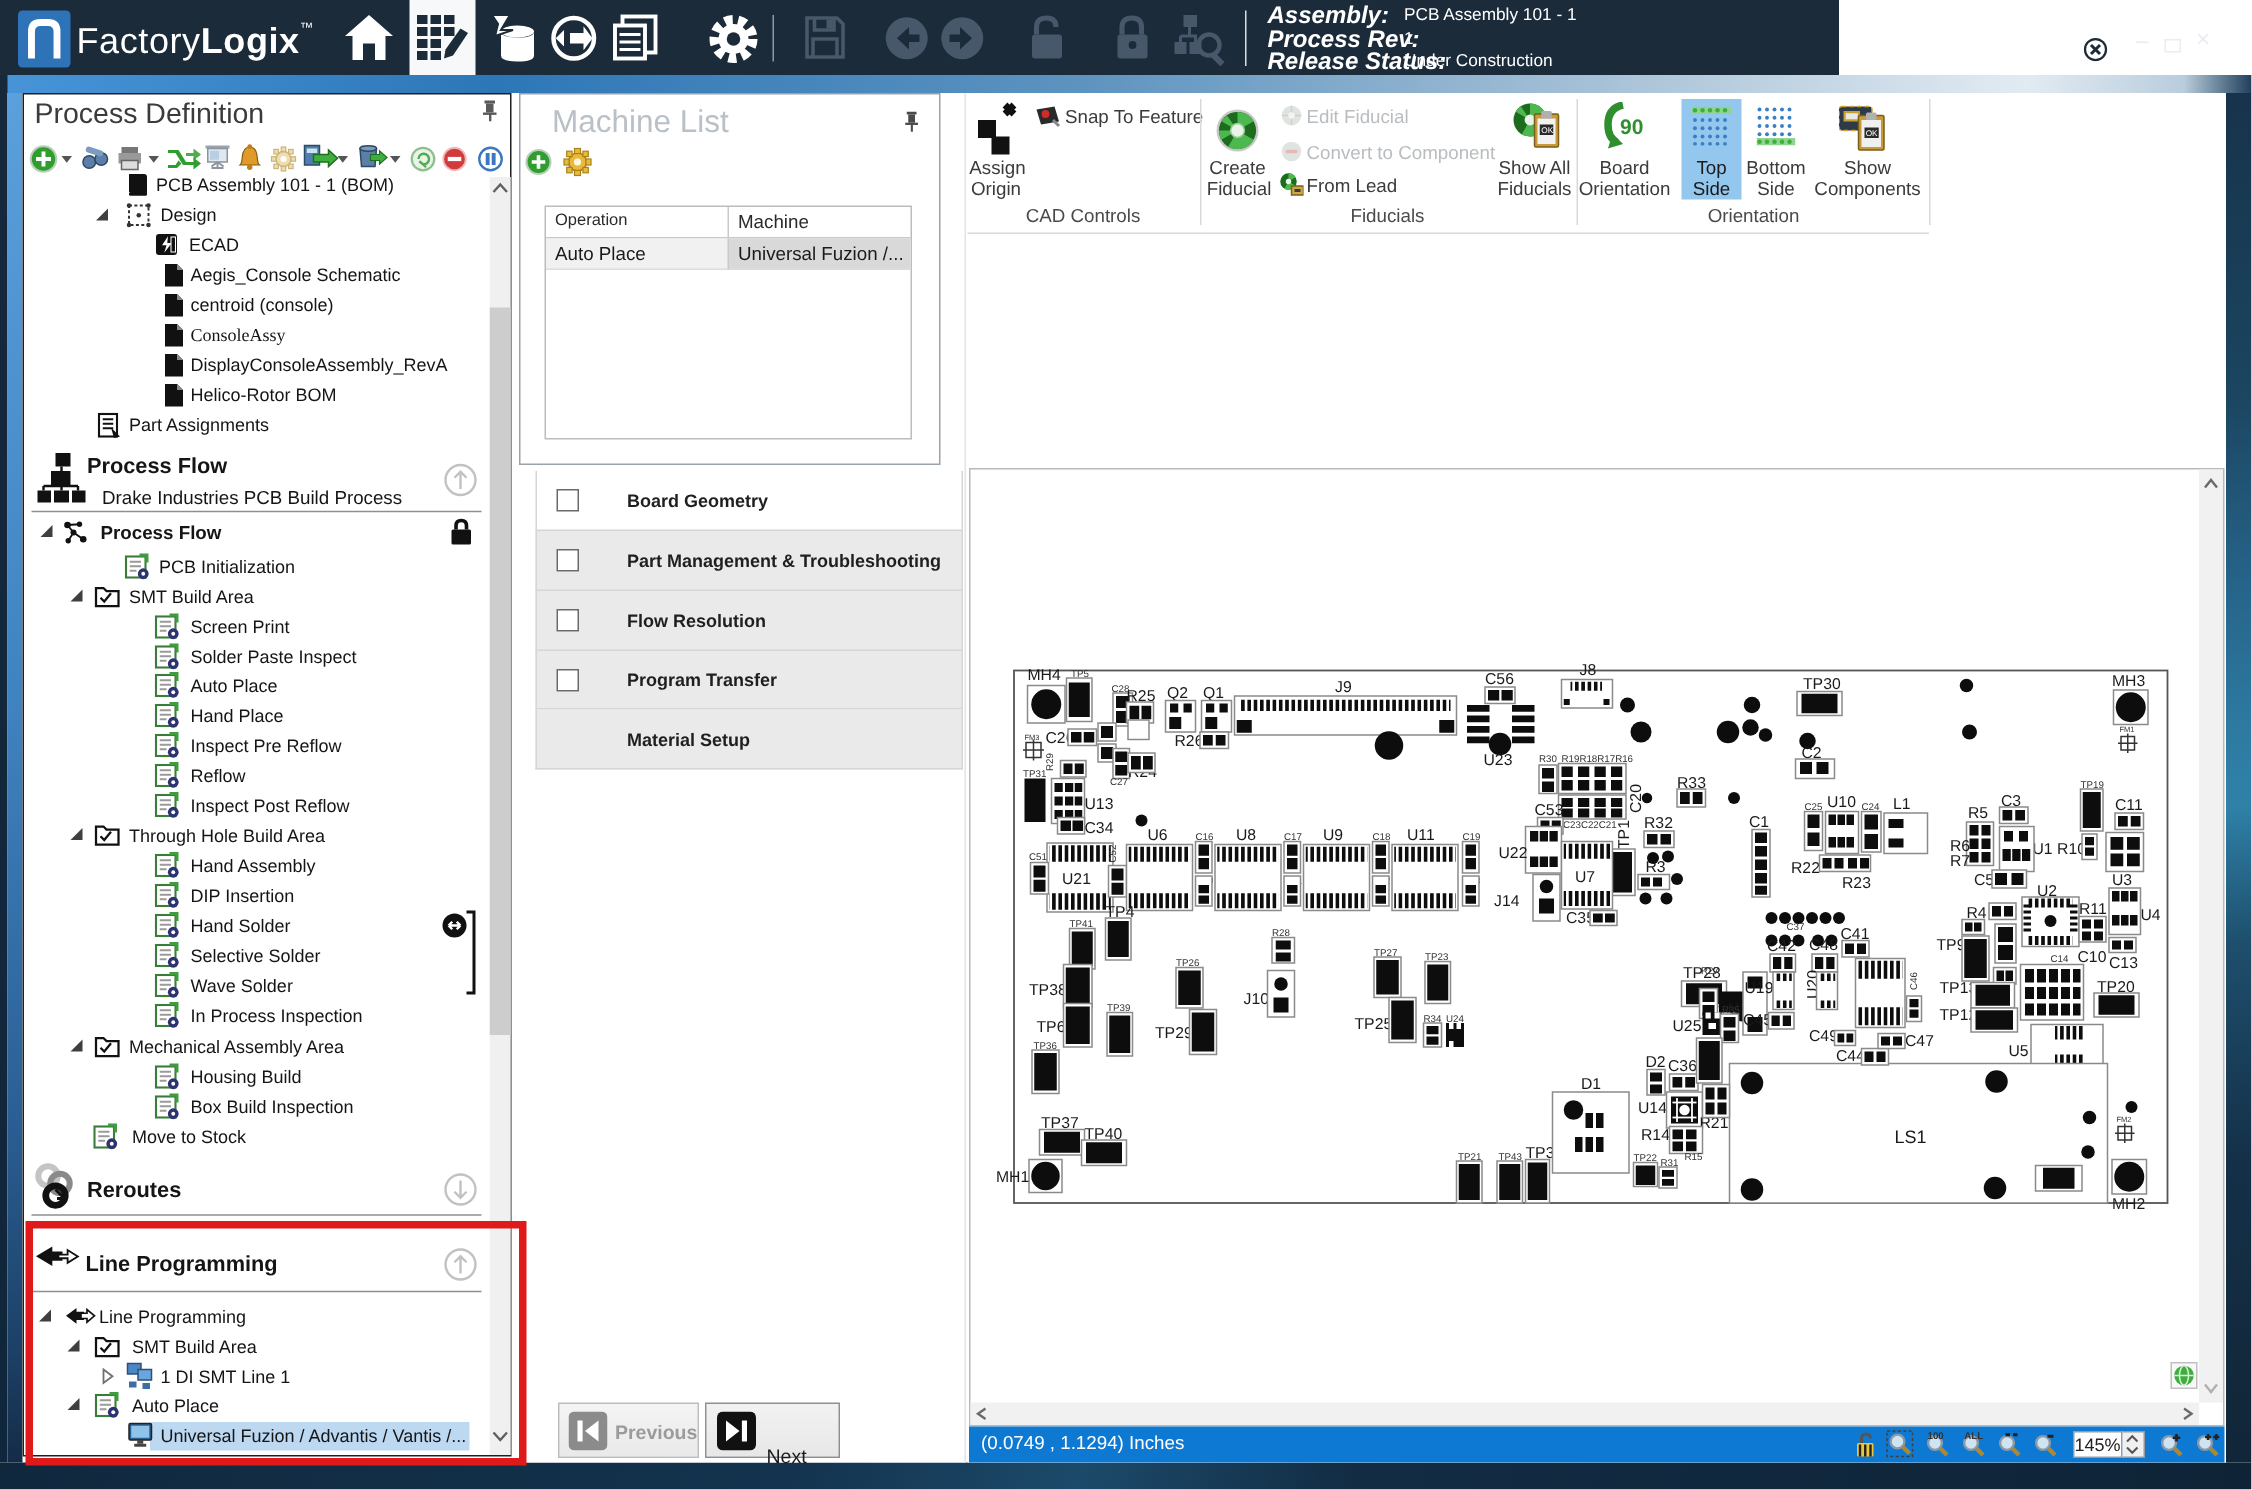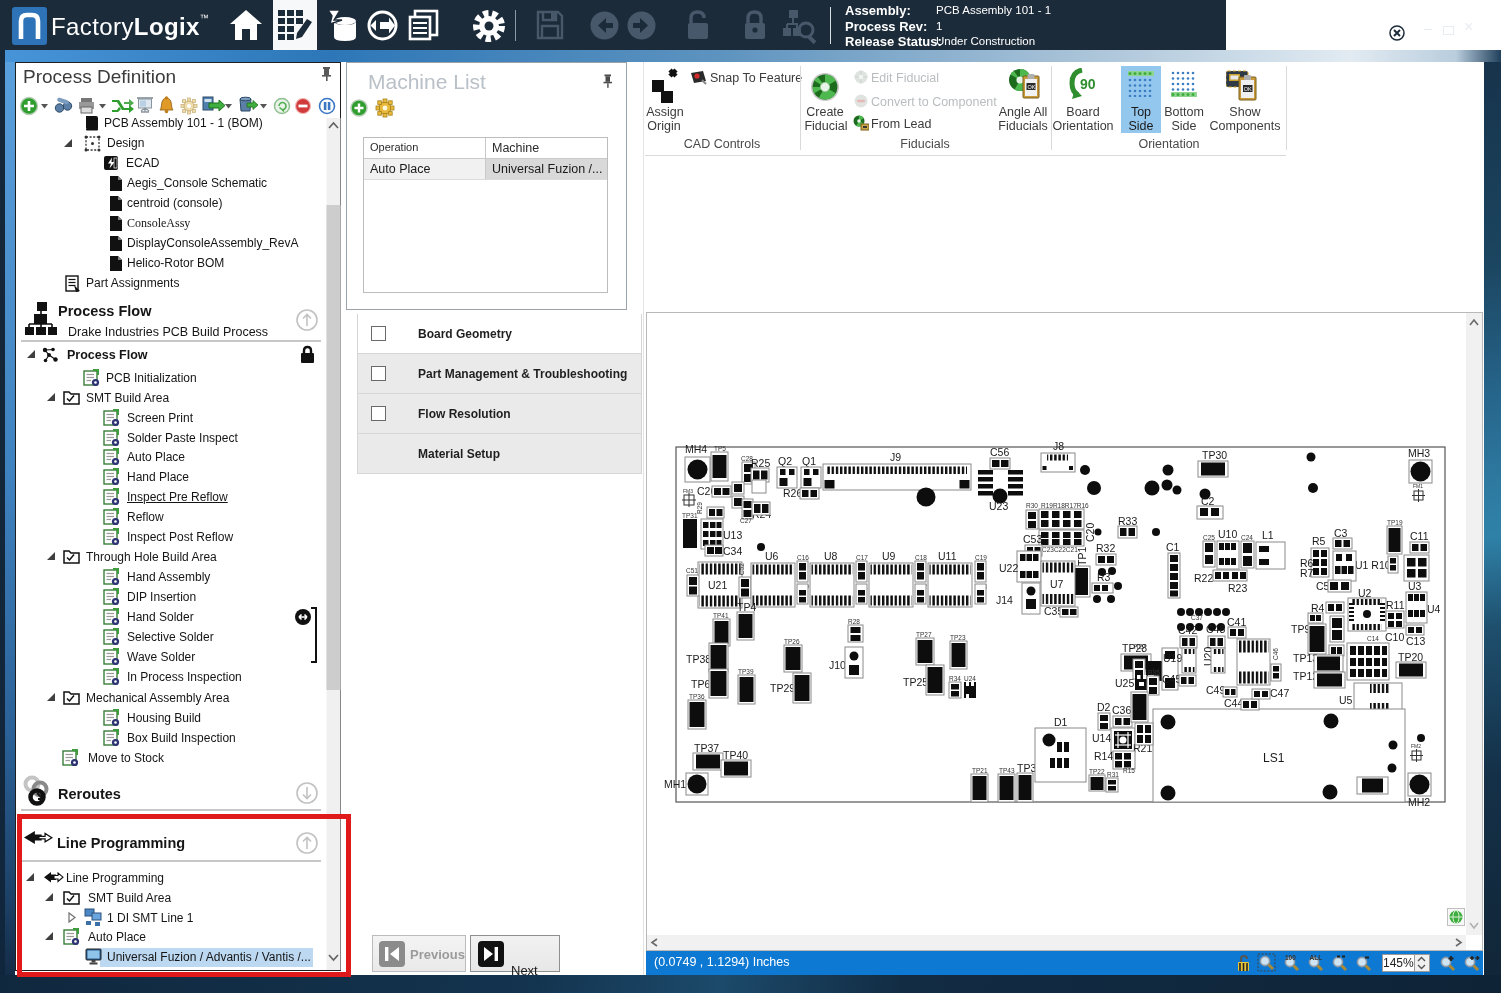--- a/index.html
+++ b/index.html
@@ -118,21 +118,21 @@
    <g fill="#46586a">
     <rect x="8" y="2" width="9" height="8"></rect>
     <rect x="2" y="20" width="8" height="8"></rect>
         <rect x="12" y="20" width="8" height="8"></rect>
     <path d="M12 10 L12 16 M6 16 L17 16 M6 16 L6 20 M16 16 L16 20" stroke="#46586a" stroke-width="2" fill="none"></path>
     <circle cx="25" cy="22" r="7" fill="none" stroke="#46586a" stroke-width="3"></circle>
     <rect x="29" y="27" width="9" height="4" transform="rotate(45 29 27)"></rect>
    </g>
  </svg>
  <div class="a" style="left:830px;top:7px;width:1px;height:37px;background:#d9dee3;"></div>
- <div class="t" style="left:845px;top:3px;font-size:13px;line-height:15.6px;color:#fff;">
+ <div class="t" style="left:845px;top:3px;font-size:16px;line-height:15.6px;color:#fff;font-style:italic;">
    <b>Assembly:</b><br><b>Process Rev:</b><br><b>Release Status:</b>
  </div>
  <div class="t" style="left:936px;top:3px;font-size:11.5px;line-height:15.6px;color:#fff;">
    PCB Assembly 101 - 1<br>1<br>Under Construction
  </div>
 
  <svg class="a" style="left:1372px;top:11px;" width="34" height="30" viewBox="0 0 34 30">
    <circle cx="14" cy="7" r="6" fill="#fff"></circle>
    <path d="M3 30 Q3 16 14 16 Q25 16 25 30 Z" fill="#fff"></path>
    <circle cx="25" cy="22" r="7" fill="#fff" stroke="#1c2b3a" stroke-width="1.5"></circle>
@@ -416,21 +416,21 @@
 <div class="tt" style="left:86px;top:276px;">Part Assignments</div>
 <div class="tt" style="left:58px;top:303px;font-size:14.5px;font-weight:bold;">Process Flow</div>
 <div class="tt" style="left:68px;top:325px;font-size:12.5px;">Drake Industries PCB Build Process</div>
 <div class="tt" style="left:67px;top:348px;font-weight:bold;font-size:12.5px;">Process Flow</div>
 <div class="tt" style="left:106px;top:371px;">PCB Initialization</div>
 <div class="tt" style="left:86px;top:391px;">SMT Build Area</div>
 <div class="tt" style="left:127px;top:411px;">Screen Print</div>
 <div class="tt" style="left:127px;top:431px;">Solder Paste Inspect</div>
 <div class="tt" style="left:127px;top:450px;">Auto Place</div>
 <div class="tt" style="left:127px;top:470px;">Hand Place</div>
-<div class="tt" style="left:127px;top:490px;text-decoration:underline;">Inspect Pre Reflow</div>
+<div class="tt" style="left:127px;top:490px;">Inspect Pre Reflow</div>
 <div class="tt" style="left:127px;top:510px;">Reflow</div>
 <div class="tt" style="left:127px;top:530px;">Inspect Post Reflow</div>
 <div class="tt" style="left:86px;top:550px;">Through Hole Build Area</div>
 <div class="tt" style="left:127px;top:570px;">Hand Assembly</div>
 <div class="tt" style="left:127px;top:590px;">DIP Insertion</div>
 <div class="tt" style="left:127px;top:610px;">Hand Solder</div>
 <div class="tt" style="left:127px;top:630px;">Selective Solder</div>
 <div class="tt" style="left:127px;top:650px;">Wave Solder</div>
 <div class="tt" style="left:127px;top:670px;">In Process Inspection</div>
 <div class="tt" style="left:86px;top:691px;">Mechanical Assembly Area</div>
@@ -487,20 +487,24 @@
     <div style="position:absolute;left:60px;top:13px;">Board Geometry</div>
   </div>
   <div style="position:relative;height:40px;background:#eaeaea;border:1px solid #d6d6d6;border-top:none;">
     <div style="position:absolute;left:13px;top:12px;width:15px;height:15px;border:1px solid #6a6a6a;background:#fff;"></div>
     <div style="position:absolute;left:60px;top:13px;">Part Management &amp; Troubleshooting</div>
   </div>
   <div style="position:relative;height:40px;background:#eaeaea;border:1px solid #d6d6d6;border-top:none;">
     <div style="position:absolute;left:13px;top:12px;width:15px;height:15px;border:1px solid #6a6a6a;background:#fff;"></div>
     <div style="position:absolute;left:60px;top:13px;">Flow Resolution</div>
   </div>
+  <div style="position:relative;height:39px;background:#eaeaea;border:1px solid #d6d6d6;border-top:none;">
+    <div style="position:absolute;left:13px;top:12px;width:15px;height:15px;border:1px solid #6a6a6a;background:#fff;"></div>
+    <div style="position:absolute;left:60px;top:12px;">Program Transfer</div>
+  </div>
   <div style="position:relative;height:40px;background:#eaeaea;border:1px solid #d6d6d6;border-top:none;text-decoration:underline;">
     <div style="position:absolute;left:60px;top:13px;">Material Setup</div>
   </div>
 </div>
 
 <div class="a" style="left:372px;top:935px;width:94px;height:37px;background:linear-gradient(#f4f4f4,#e9e9e9);border:1px solid #bcbcbc;z-index:6;">
   <svg style="position:absolute;left:6px;top:5px;" width="26" height="26" viewBox="0 0 26 26">
       <rect x="0" y="0" width="26" height="26" rx="4" fill="#8b8b8b"></rect>
       <rect x="6" y="6" width="3.4" height="14" fill="#fff"></rect>
       <path d="M20 6 L20 20 L11 13 Z" fill="#fff"></path>
@@ -593,21 +597,21 @@
       </g>
   <circle cx="12" cy="12" r="3.6" fill="#e8f4e8"></circle>
   <g transform="translate(15,6)">
         <rect x="0" y="2" width="16" height="22" rx="1" fill="#c89a3a" stroke="#7a5f1a" stroke-width="1"></rect>
         <rect x="2" y="5" width="12" height="17" fill="#f2f2f2"></rect>
         <rect x="4.5" y="0" width="7" height="5" rx="1" fill="#b0b0b0"></rect>
         <rect x="3.5" y="9" width="9" height="7" fill="#2a2a2a"></rect>
         <text x="4.5" y="14.6" font-size="5.5" fill="#fff" font-family="Liberation Sans">OK</text>
       </g>
 </svg>
-<div class="rc" style="left:1023px;top:105px;">Angle All</div>
+<div class="rc" style="left:1023px;top:105px;">Show All</div>
 <div class="rc" style="left:1023px;top:119px;">Fiducials</div>
 <div class="rsep" style="left:1051px;"></div>
 
 <svg class="a" style="left:1068px;top:68px;z-index:6;" width="34" height="34" viewBox="0 0 34 34">
   <path d="M14 2 Q4 4 4 15 Q4 24 10 27" fill="none" stroke="#2f8f2f" stroke-width="5"></path>
   <path d="M4 31 L14 28 L7 21 Z" fill="#2f8f2f"></path>
   <text x="12" y="21" font-size="14" font-weight="bold" fill="#2f8f2f" font-family="Liberation Sans">90</text>
 </svg>
 <div class="rc" style="left:1083px;top:105px;">Board</div>
 <div class="rc" style="left:1083px;top:119px;">Orientation</div>

